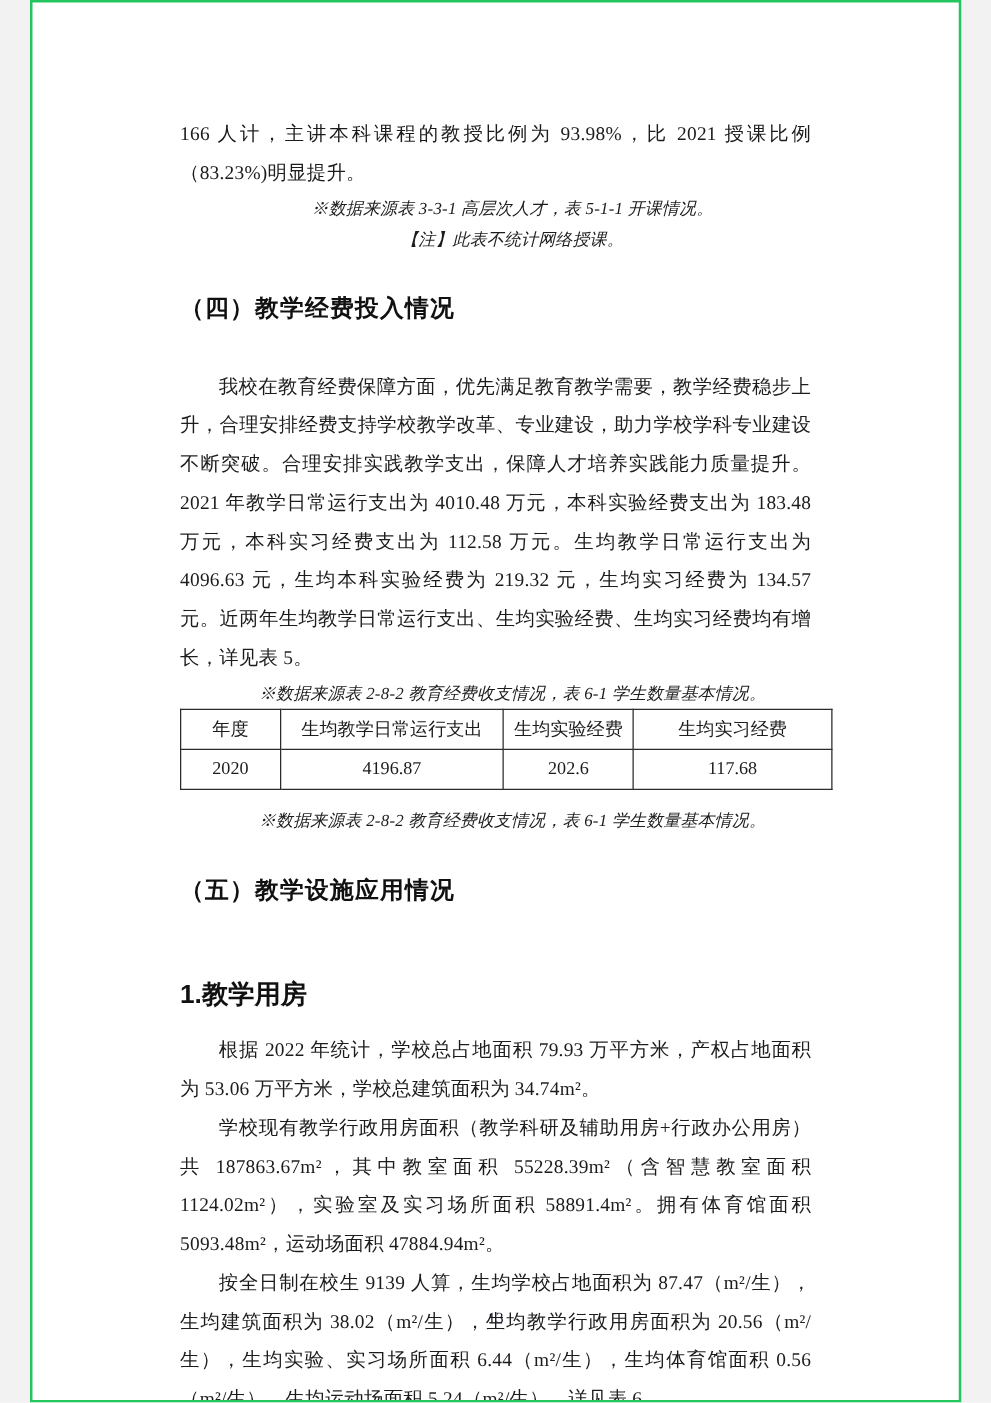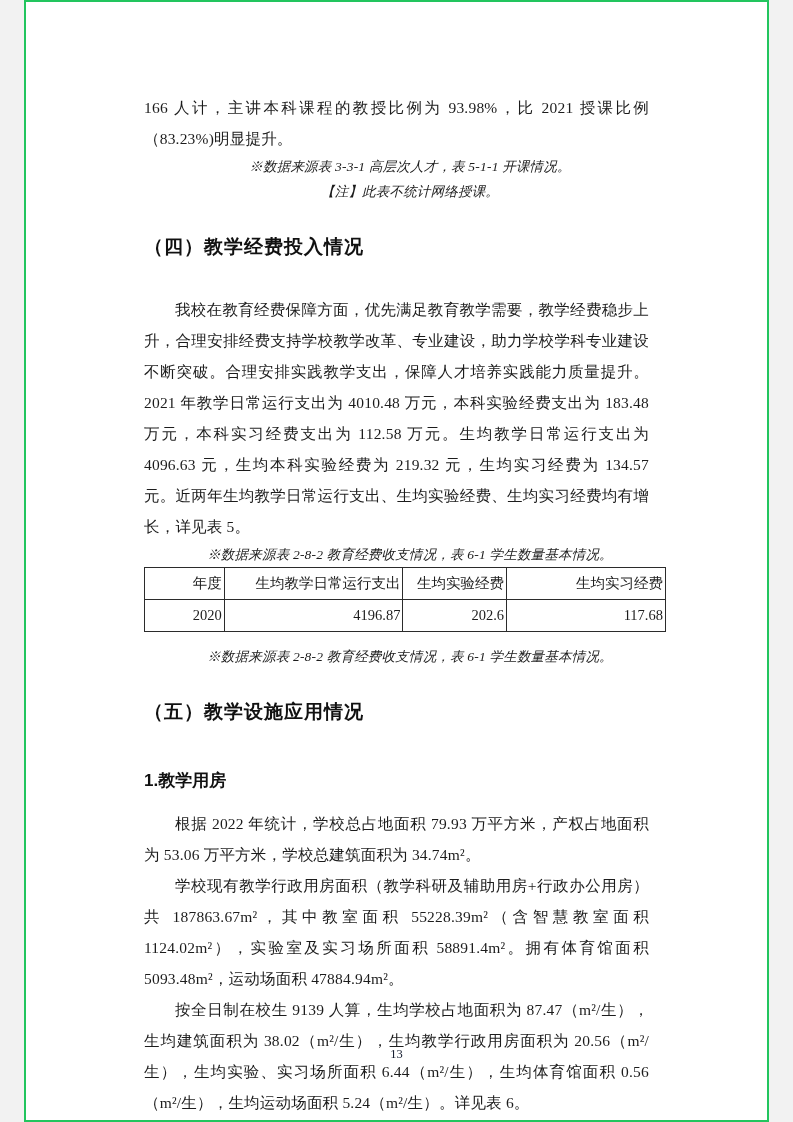--- a/index.html
+++ b/index.html
@@ -40,42 +40,42 @@
   h2.section-heading {
     font-family: "Liberation Sans", "DejaVu Sans", sans-serif;
     font-size: 19px;
     font-weight: 700;
     letter-spacing: 1px;
     margin: 30px 0 34px 0;
     color: #111;
   }
   h3.sub-heading {
     font-family: "Liberation Sans", "DejaVu Sans", sans-serif;
-    font-size: 17px;
+    font-size: 21px;
     font-weight: 700;
-    margin: 44px 0 16px 0;
+    margin: 56px 0 16px 0;
     color: #111;
   }
   .table-title {
     font-size: 15px;
     line-height: 26px;
     text-align: center;
     margin: 2px 0 4px 0;
   }
   table.data-table {
     border-collapse: collapse;
     width: 522px;
     margin: 0 auto;
     table-layout: fixed;
   }
   table.data-table th, table.data-table td {
     border: 1.4px solid #2b2b2b;
     font-weight: 400;
     font-size: 14.5px;
-    text-align: right;
+    text-align: center;
     height: 31px;
     padding: 0 2px;
     overflow: hidden;
     white-space: nowrap;
   }
   .footer-note { margin-top: 12px; }
   .page-number {
     position: absolute;
     bottom: 58px;
     left: 0;

